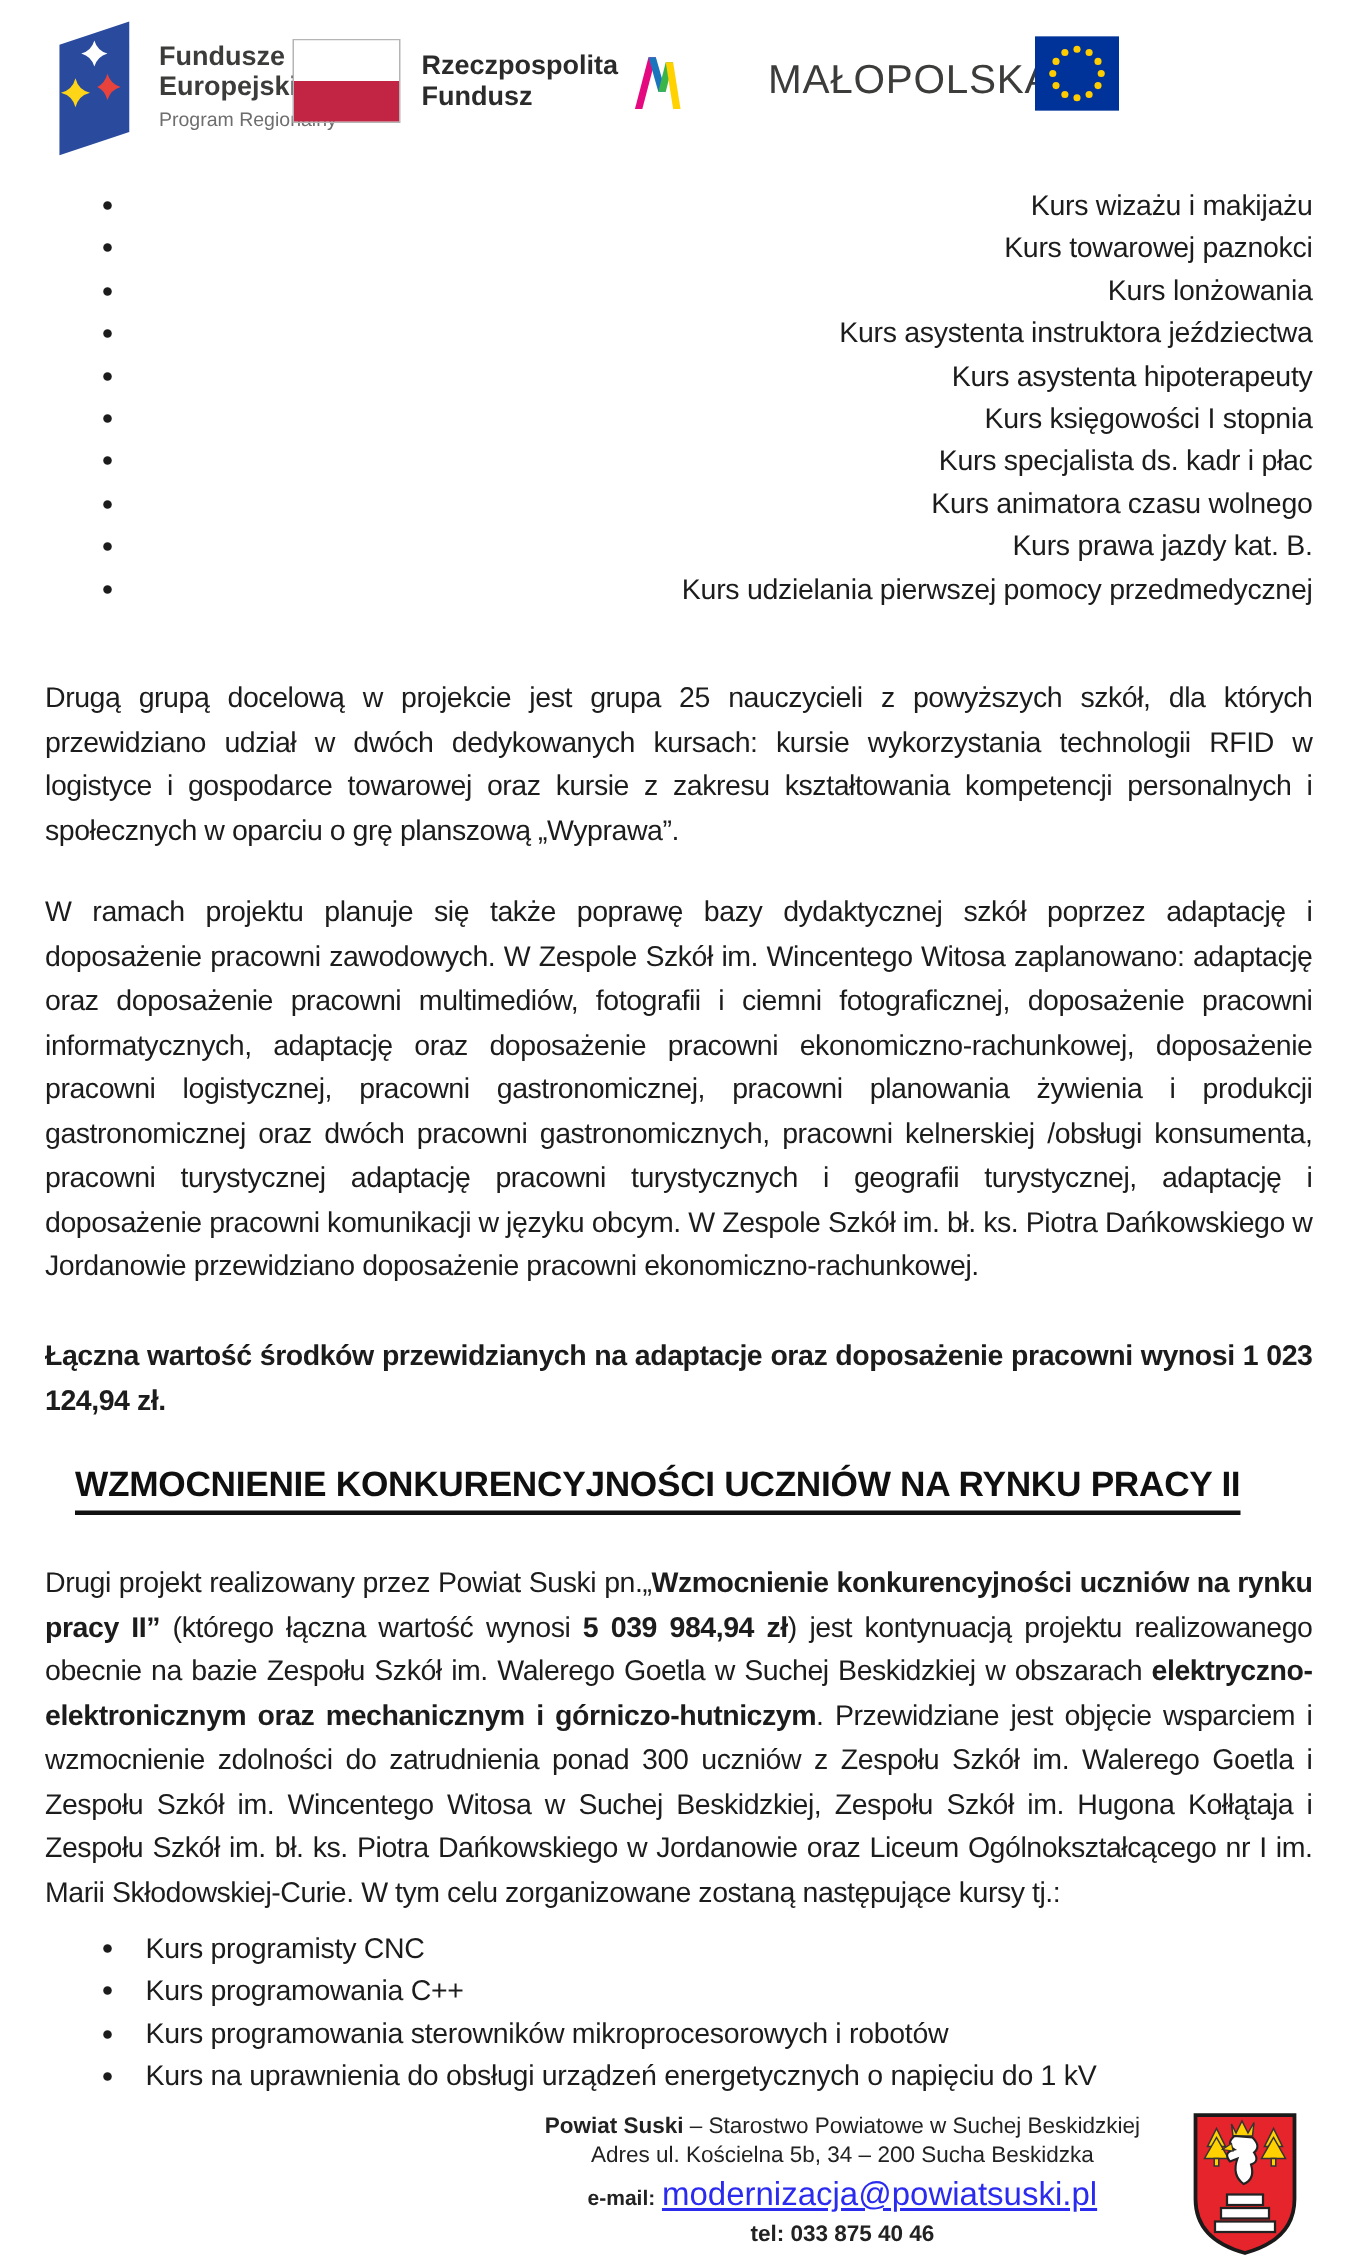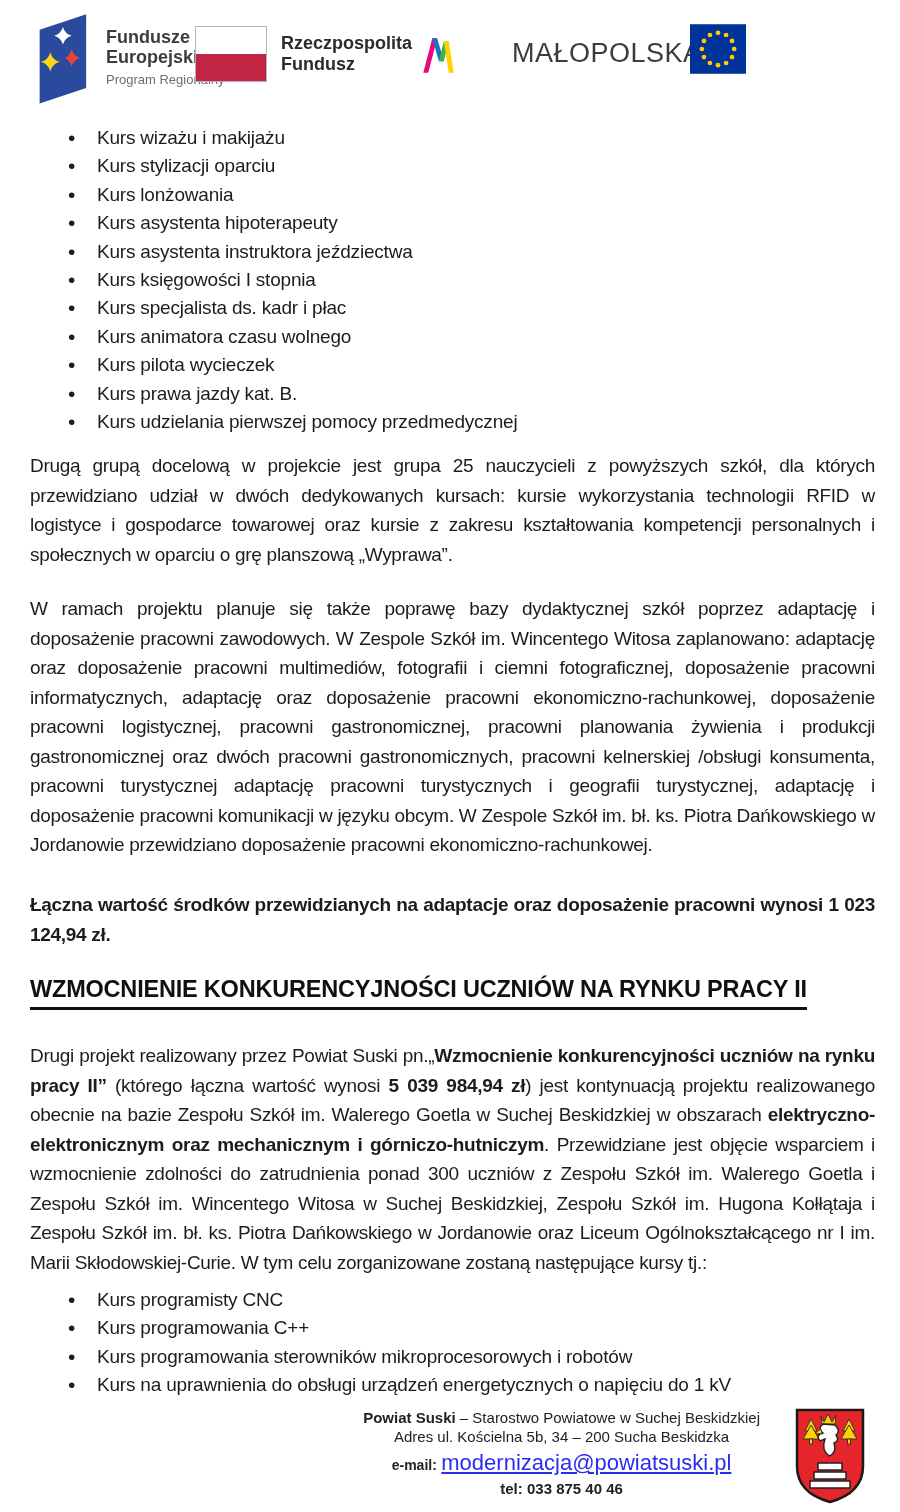--- a/index.html
+++ b/index.html
@@ -94,43 +94,42 @@
           <circle cx="18.5" cy="36" r="2.2"></circle>
           <circle cx="13" cy="30.5" r="2.2"></circle>
         <circle cx="11" cy="23" r="2.2"></circle>
           <circle cx="13" cy="15.5" r="2.2"></circle>
           <circle cx="18.5" cy="10" r="2.2"></circle>
       </g>
     </svg>
   </div>
 </div>
 
-<div class="block" style="top:124px;">
+<div class="block" style="top:124px;text-align:right;">
   <ul class="course">
     <li>Kurs wizażu i makijażu</li>
-    <li>Kurs stylizacji oparciu</li>
+    <li>Kurs towarowej paznokci</li>
     <li>Kurs lonżowania</li>
+    <li>Kurs asystenta instruktora jeździectwa</li>
     <li>Kurs asystenta hipoterapeuty</li>
-    <li>Kurs asystenta instruktora jeździectwa</li>
     <li>Kurs księgowości I stopnia</li>
     <li>Kurs specjalista ds. kadr i płac</li>
     <li>Kurs animatora czasu wolnego</li>
-    <li>Kurs pilota wycieczek</li>
     <li>Kurs prawa jazdy kat. B.</li>
     <li>Kurs udzielania pierwszej pomocy przedmedycznej</li>
   </ul>
 </div>
 
 <div class="block para" style="top:451px;">Drugą grupą docelową w projekcie jest grupa 25 nauczycieli z powyższych szkół, dla których przewidziano udział w dwóch dedykowanych kursach: kursie wykorzystania technologii RFID w logistyce i gospodarce towarowej oraz kursie z zakresu kształtowania kompetencji personalnych i społecznych w oparciu o grę planszową „Wyprawa”.</div>
 
 <div class="block para" style="top:594px;">W ramach projektu planuje się także poprawę bazy dydaktycznej szkół poprzez adaptację i doposażenie pracowni zawodowych. W Zespole Szkół im. Wincentego Witosa zaplanowano: adaptację oraz doposażenie pracowni multimediów, fotografii i ciemni fotograficznej, doposażenie pracowni informatycznych, adaptację oraz doposażenie pracowni ekonomiczno-rachunkowej, doposażenie pracowni logistycznej, pracowni gastronomicznej, pracowni planowania żywienia i produkcji gastronomicznej oraz dwóch pracowni gastronomicznych, pracowni kelnerskiej /obsługi konsumenta, pracowni turystycznej adaptację pracowni turystycznych i geografii turystycznej, adaptację i doposażenie pracowni komunikacji w języku obcym. W Zespole Szkół im. bł. ks. Piotra Dańkowskiego w Jordanowie przewidziano doposażenie pracowni ekonomiczno-rachunkowej.</div>
 
 <div class="block para bold" style="top:890px;">Łączna wartość środków przewidzianych na adaptacje oraz doposażenie pracowni wynosi 1 023 124,94 zł.</div>
 
-<div class="block heading" style="top:976px;">
+<div class="block heading" style="top:976px;margin-left:20px;">
   <h2>WZMOCNIENIE KONKURENCYJNOŚCI UCZNIÓW NA RYNKU PRACY II</h2>
 </div>
 
 <div class="block para" style="top:1041px;">
   <span>Drugi projekt realizowany przez Powiat Suski pn.„</span><span class="bold">Wzmocnienie konkurencyjności uczniów na rynku pracy II”</span><span> (którego łączna wartość wynosi </span><span class="bold">5 039 984,94 zł</span><span>) jest kontynuacją projektu realizowanego obecnie na bazie Zespołu Szkół im. Walerego Goetla w Suchej Beskidzkiej w obszarach </span><span class="bold">elektryczno-elektronicznym oraz mechanicznym i górniczo-hutniczym</span><span>. Przewidziane jest objęcie wsparciem i wzmocnienie zdolności do zatrudnienia ponad 300 uczniów z Zespołu Szkół im. Walerego Goetla i Zespołu Szkół im. Wincentego Witosa w Suchej Beskidzkiej, Zespołu Szkół im. Hugona Kołłątaja i Zespołu Szkół im. bł. ks. Piotra Dańkowskiego w Jordanowie oraz Liceum Ogólnokształcącego nr I im. Marii Skłodowskiej-Curie. W tym celu zorganizowane zostaną następujące kursy tj.:</span>
 </div>
 
 <div class="block" style="top:1286px;">
   <ul class="course" style="line-height:29px;">
     <li>Kurs programisty CNC</li>

